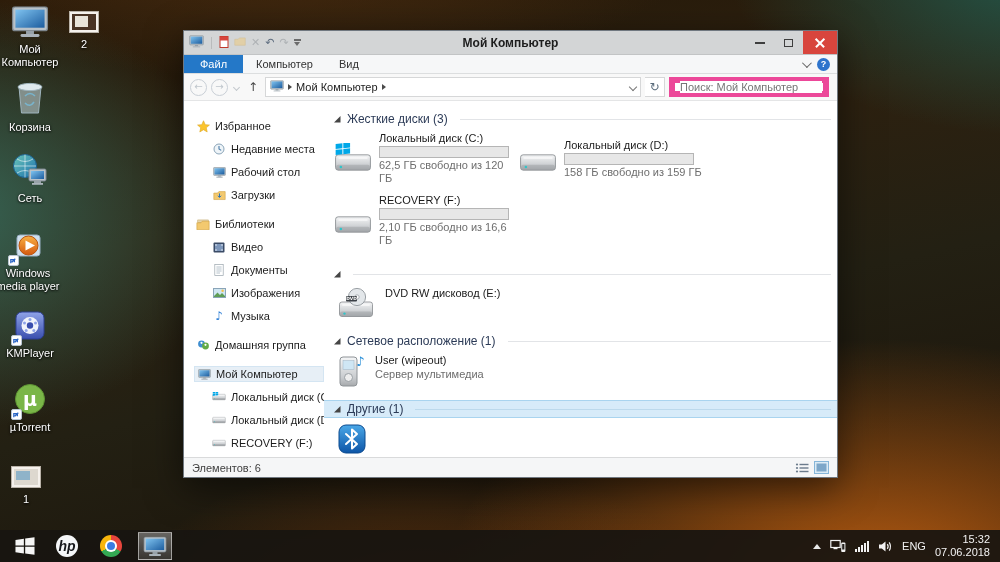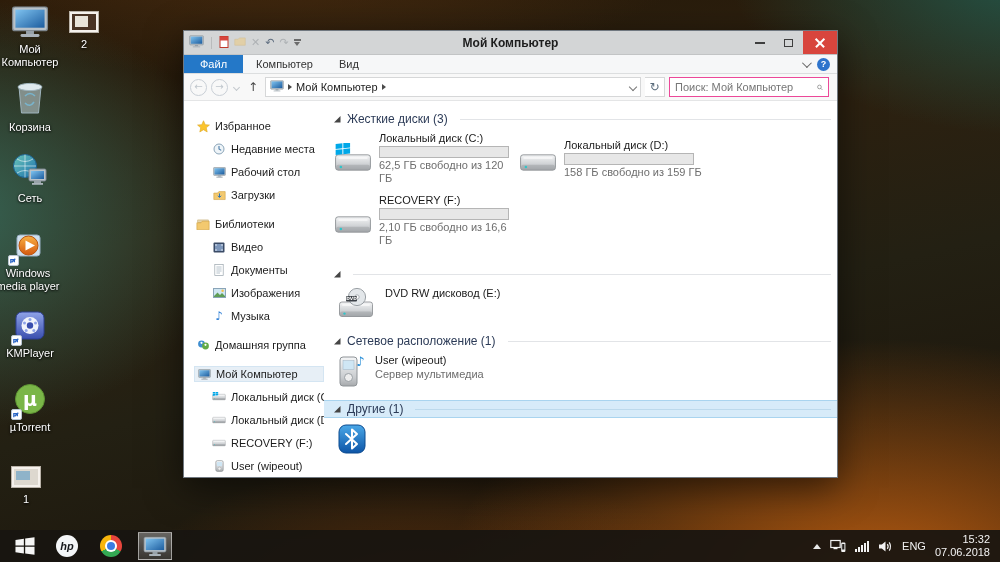--- a/index.html
+++ b/index.html
@@ -55,21 +55,21 @@
   .addr { height:27px; background:#f8f8f8; border-bottom:1px solid #e4e5e6; display:flex; align-items:center; gap:4px; padding:0 8px 0 6px; flex:0 0 auto; }
   .navc { width:17px; height:17px; border-radius:50%; border:1px solid #c9cfd6; display:flex; align-items:center; justify-content:center; }
   .arr { font-family:"DejaVu Sans",sans-serif; font-size:10px; color:#bfc6cc; line-height:10px; }
   .chev-s { width:5px; height:5px; border-right:1.3px solid #c3c8cd; border-bottom:1.3px solid #c3c8cd; transform:rotate(45deg); margin:0 2px; }
   .up { font-family:"DejaVu Sans",sans-serif; font-size:12px; color:#444; margin:0 3px; }
   .afield { flex:1; height:20px; background:#fff; border:1px solid #d6d7d8; display:flex; align-items:center; padding:0 4px; gap:4px; }
   .crumb-sep { width:0; height:0; border-left:4px solid #4a4a4a; border-top:3.5px solid transparent; border-bottom:3.5px solid transparent; }
   .afield .path { color:#1c1c1c; }
   .afield .endchev { margin-left:auto; width:6px; height:6px; border-right:1.4px solid #777; border-bottom:1.4px solid #777; transform:rotate(45deg); }
   .refresh { width:20px; height:20px; border:1px solid #d6d7d8; border-left:none; background:#fff; display:flex; align-items:center; justify-content:center; font-family:"DejaVu Sans",sans-serif; color:#57импc; color:#5a6b7b; font-size:12px; }
-  .search { width:160px; height:20px; background:#fff; border:1px solid #ec4899; display:flex; align-items:center; padding:0 5px; }
+  .search { width:160px; height:20px; background:#fff; border:6px solid #ec4899; display:flex; align-items:center; padding:0 5px; }
   .search input { flex:1; border:none; outline:none; font-family:inherit; font-size:11px; color:#222; }
   .search input::placeholder { color:#767676; }
 
   
   .wbody { flex:1; display:flex; overflow:hidden; }
   .sidebar { width:140px; flex:0 0 auto; padding:10px 0 0 10px; overflow:hidden; }
   .sgrp { margin-bottom:13px; }
   .srow { display:flex; align-items:center; gap:5px; height:16px; padding:0 2px; color:#1c1c1c; white-space:nowrap;margin-top:7px; }
   .srow.child { margin-left:16px; }
   .srow.sel { background:#e7eff6; border:1px solid #d4e5f2; }
@@ -98,21 +98,21 @@
 
   .statusbar { flex:0 0 auto; height:20px; border-top:1px solid #d9dadb; background:#f5f6f7; display:flex; align-items:center; padding:0 8px; color:#3f3f3f; }
   .views { margin-left:auto; display:flex; gap:5px; align-items:center; }
 
   
   .taskbar { position:absolute; left:0; bottom:0; width:1000px; height:32px; background:rgba(24,20,16,.93); display:flex; align-items:center; }
   .tb-left { display:flex; align-items:center; gap:10px; padding-left:10px; }
   .startb { width:30px; height:26px; display:flex; align-items:center; justify-content:center; }
   .appb { width:34px; height:28px; display:flex; align-items:center; justify-content:center; }
   .appb.active { background:linear-gradient(180deg,rgba(255,255,255,.34),rgba(255,255,255,.14)); border:1px solid rgba(255,255,255,.5); }
-  .hp { width:22px; height:22px; border-radius:50%; background:#f4f6f8; display:flex; align-items:center; justify-content:center; font-style:italic; font-weight:bold; font-size:11px; color:#16181c; }
+  .hp { width:22px; height:22px; border-radius:50%; background:#f4f6f8; display:flex; align-items:center; justify-content:center; font-style:italic; font-weight:bold; font-size:14px; color:#16181c; }
   .chrome { position:relative; width:22px; height:22px; }
   .chrome .ring { position:absolute; inset:0; border-radius:50%; background:conic-gradient(#e8453c 0 120deg,#34a853 120deg 240deg,#f7b50c 240deg 360deg); }
   .chrome .wh { position:absolute; left:5px; top:5px; width:12px; height:12px; border-radius:50%; background:#fff; }
   .chrome .bl { position:absolute; left:7px; top:7px; width:8px; height:8px; border-radius:50%; background:#3b7de3; }
   .tray { margin-left:auto; display:flex; align-items:center; gap:9px; padding-right:10px; color:#fff; }
   .tri-up { width:0; height:0; border-left:4px solid transparent; border-right:4px solid transparent; border-bottom:5px solid #e8e8e8; }
   .bars { display:flex; align-items:flex-end; gap:1px; height:11px; }
   .bars i { display:block; width:2px; background:#f2f2f2; }
   .lang { font-size:11px; color:#f2f2f2; }
   .clock { text-align:right; color:#f2f2f2; font-size:11px; line-height:13px; }
@@ -616,20 +616,39 @@
             <svg width="32" height="32" viewBox="0 0 32 32">
               <rect x="3" y="2" width="26" height="28" rx="7" fill="url(#gBt)" stroke="#0b4a8f"></rect>
               <polyline points="10,11 21,21 16,25.5 16,6.5 21,11 10,21" fill="none" stroke="#fff" stroke-width="2" stroke-linejoin="round" stroke-linecap="round"></polyline>
             </svg>
           </span>
         </div>
 
       </div>
     </div>
 
+    <div class="statusbar">
+      <span>Элементов: 6</span>
+      <span class="views">
+        <svg width="14" height="12" viewBox="0 0 14 12">
+            <g fill="#6b7b8c">
+              <circle cx="2" cy="2.5" r="1.1"></circle>
+              <circle cx="2" cy="6" r="1.1"></circle>
+              <circle cx="2" cy="9.5" r="1.1"></circle>
+              <rect x="4.5" y="1.8" width="9" height="1.4"></rect>
+              <rect x="4.5" y="5.3" width="9" height="1.4"></rect>
+              <rect x="4.5" y="8.8" width="9" height="1.4"></rect>
+            </g>
+          </svg>
+        <svg width="15" height="13" viewBox="0 0 15 13">
+            <rect x="0.5" y="0.5" width="14" height="12" fill="#dcebf5" stroke="#86b6d9"></rect>
+            <rect x="2.5" y="2.5" width="10" height="8" fill="#7da7c9"></rect>
+          </svg>
+      </span>
+    </div>
   </div>
 
   <div class="taskbar">
     <div class="tb-left">
       <span class="startb">
         <svg width="22" height="20" viewBox="0 0 22 21">
           <g fill="#f5f5f5">
             <polygon points="1,4.2 9.8,2.9 9.8,9.9 1,9.9"></polygon>
             <polygon points="11.2,2.7 21,1.4 21,9.9 11.2,9.9"></polygon>
             <polygon points="1,11.3 9.8,11.3 9.8,18.3 1,17"></polygon>

